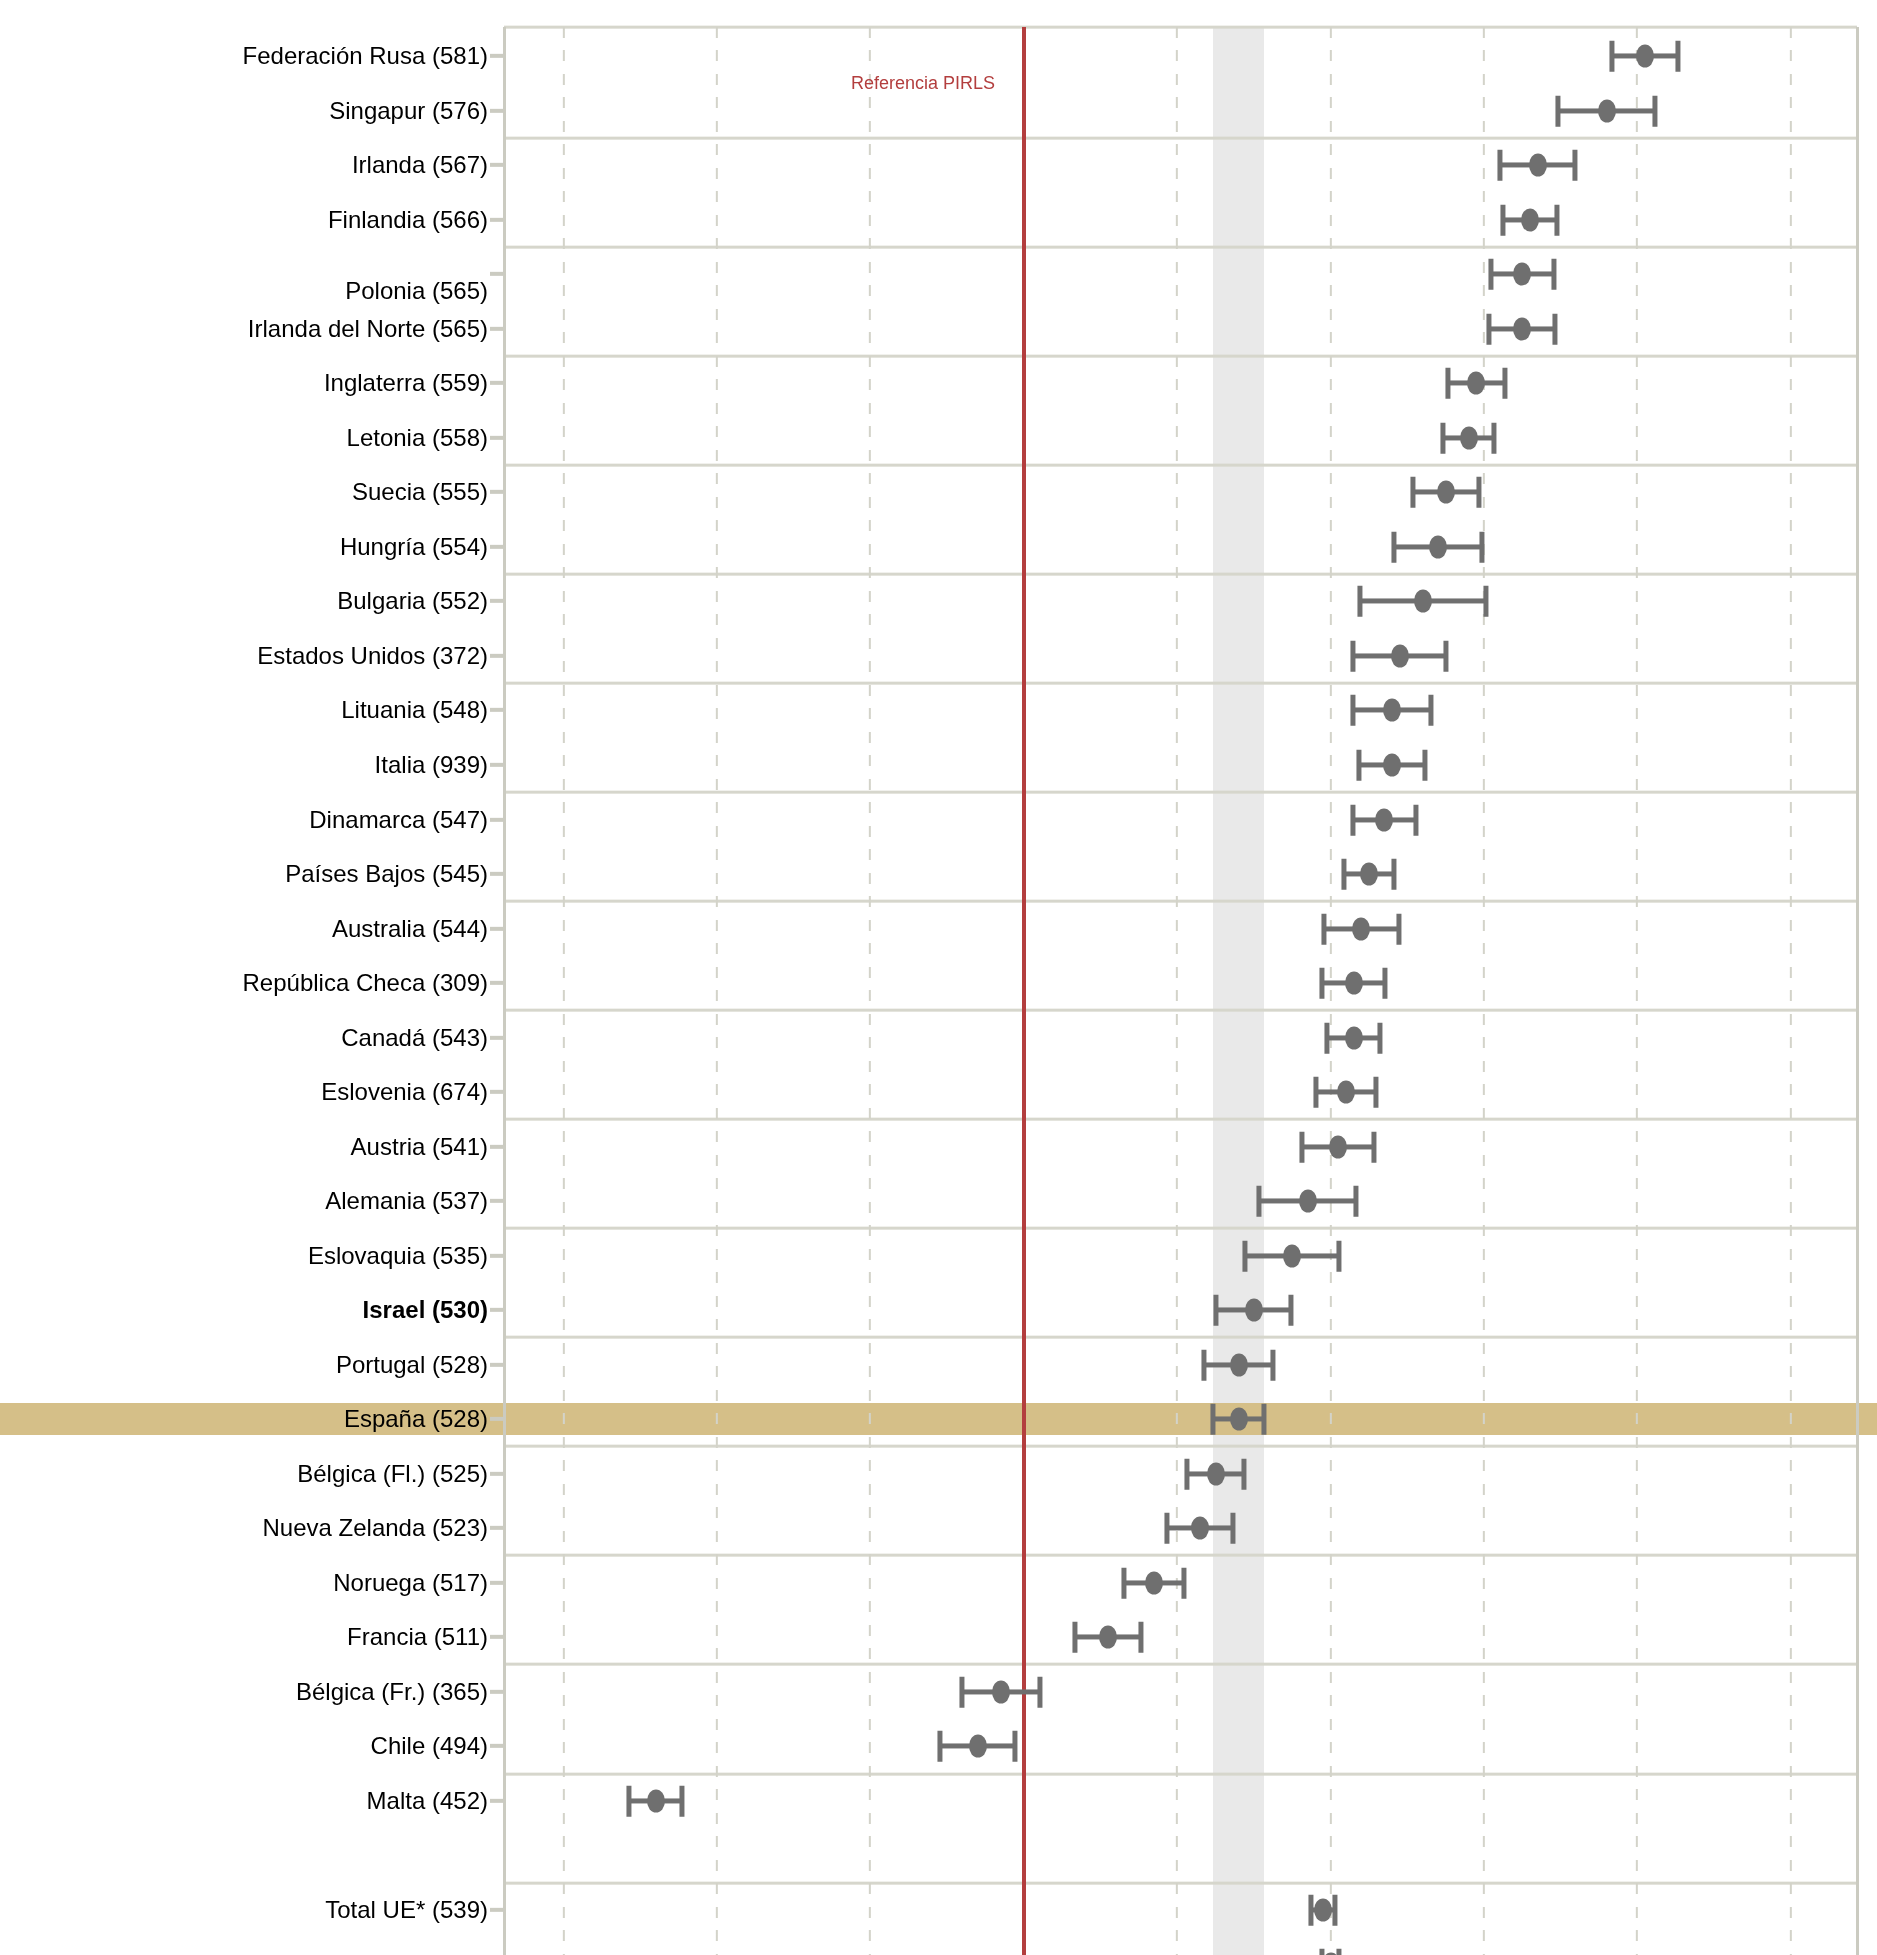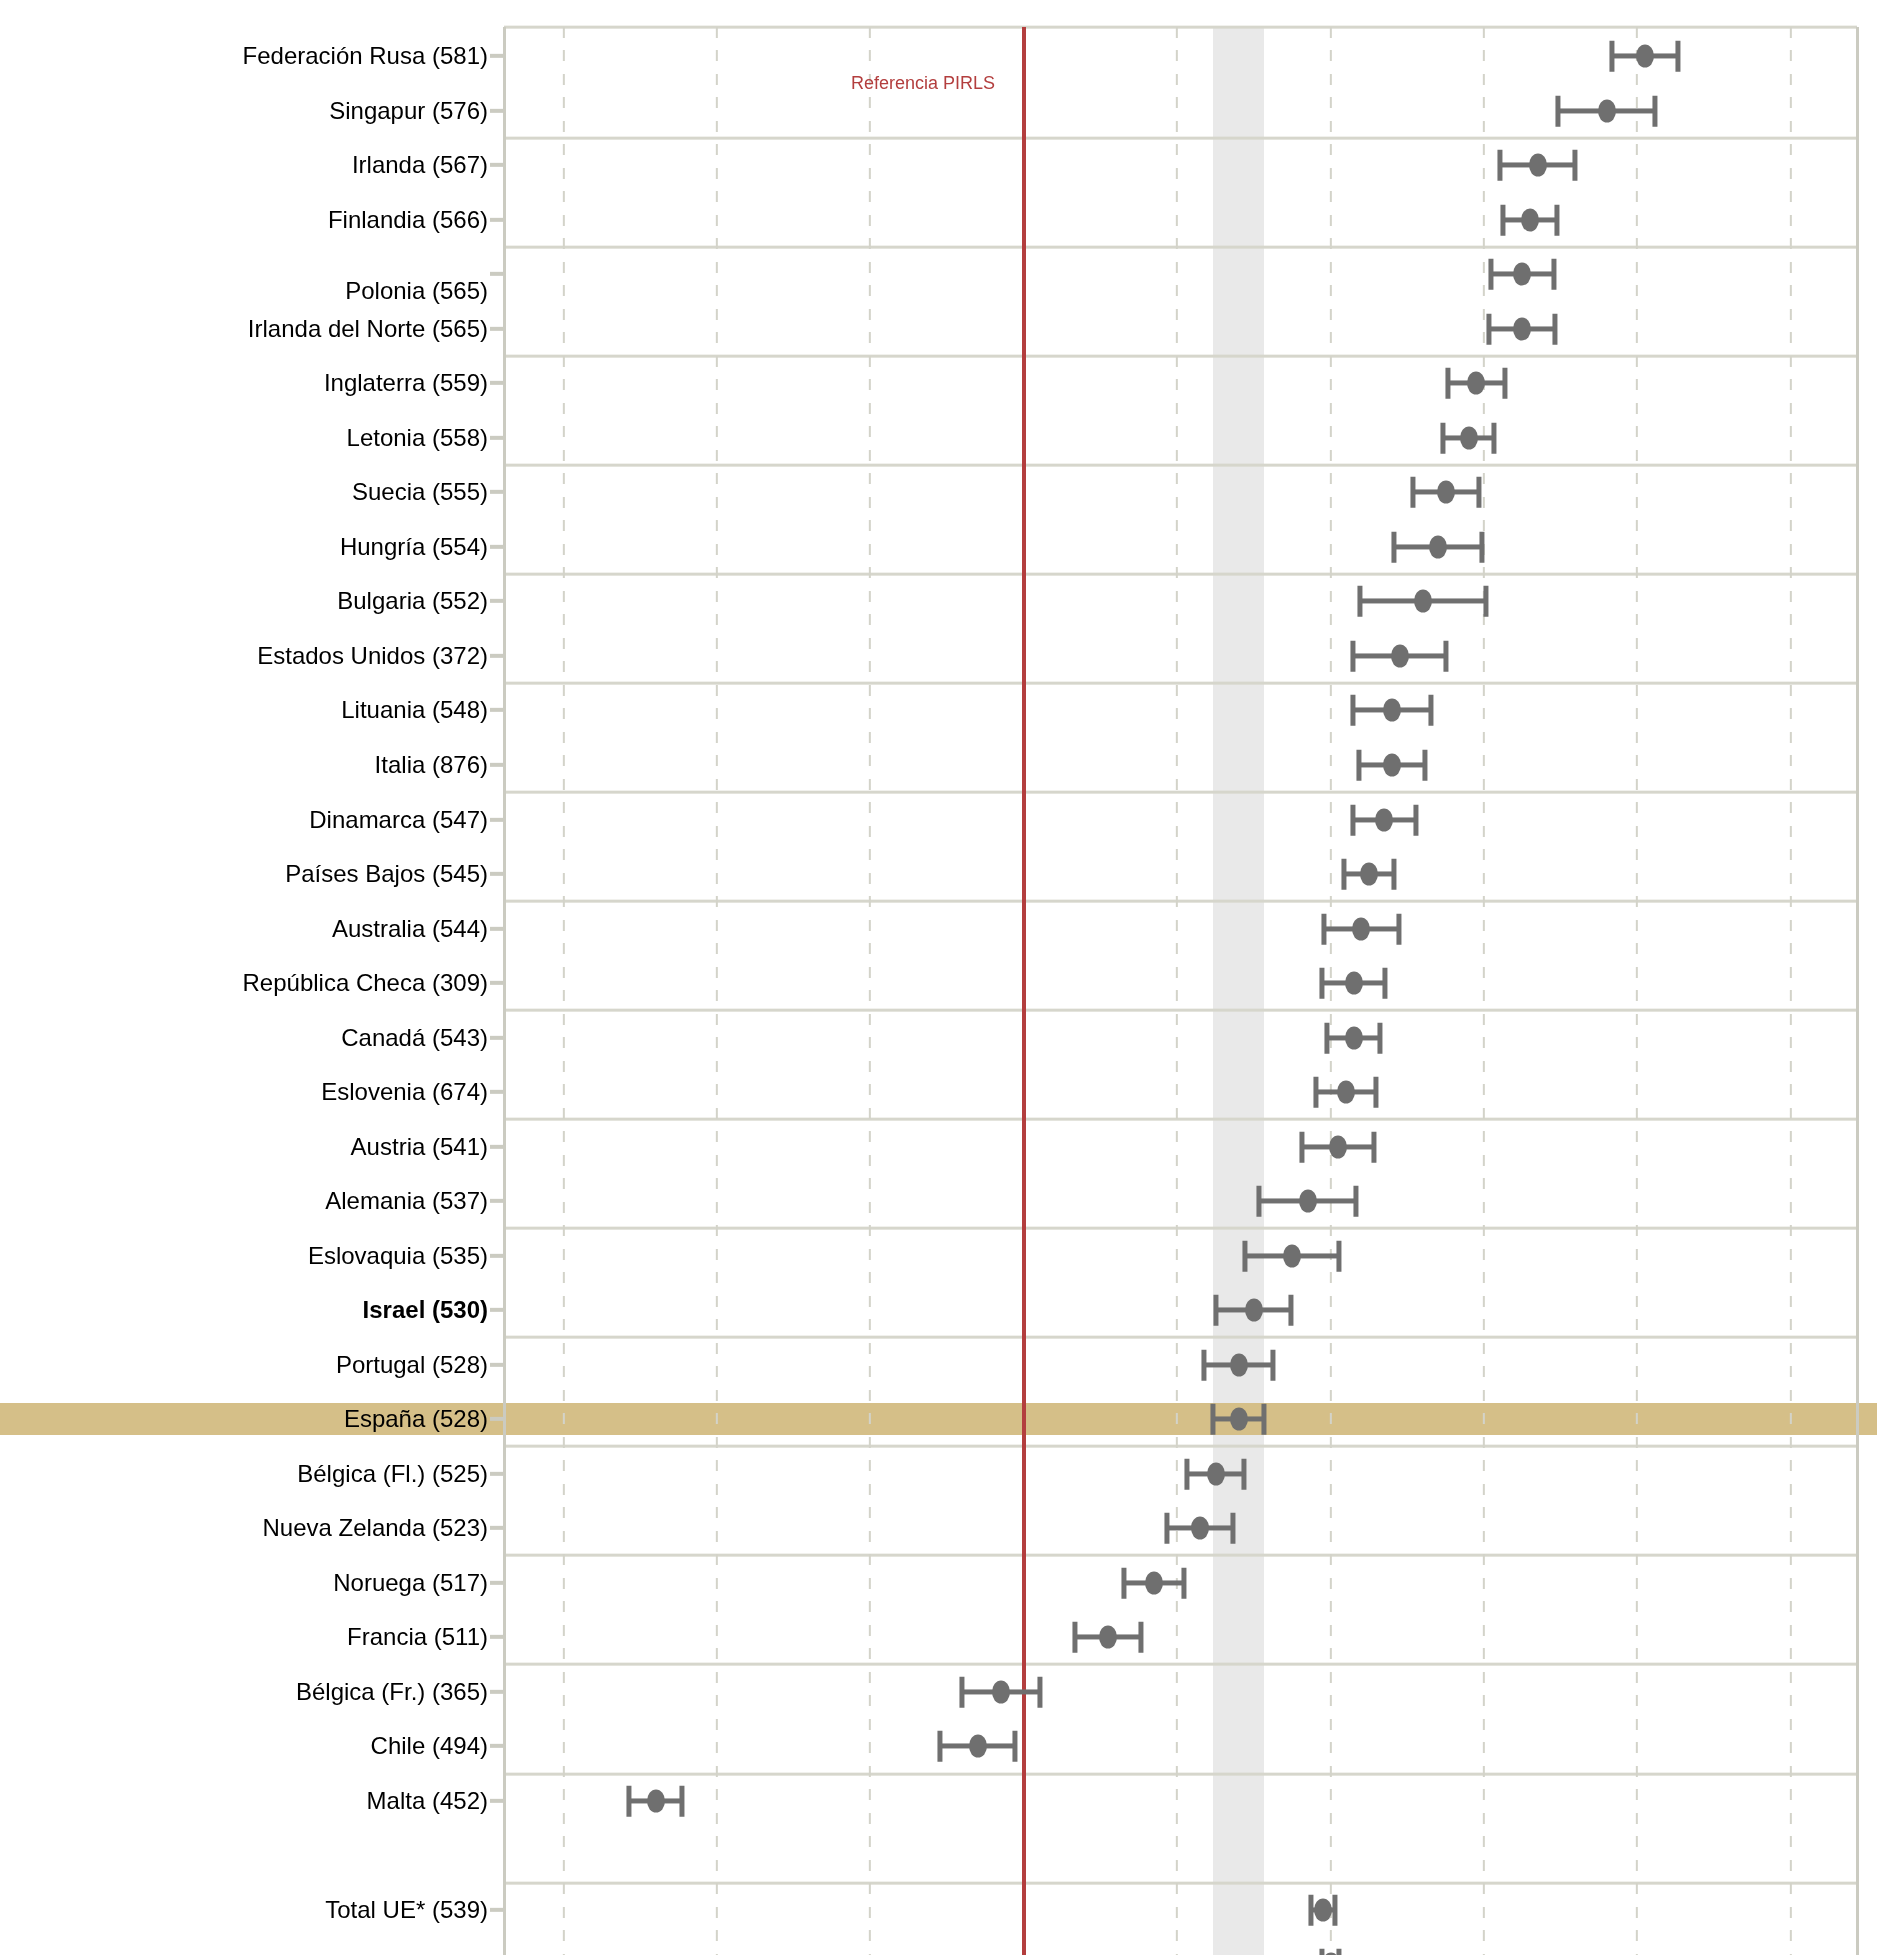--- a/index.html
+++ b/index.html
@@ -195,21 +195,21 @@
         <div class="err-dot" style="left: 1400px; top: 656px; background: rgb(111, 111, 111);"></div>
       </div>
       <div class="row-label" style="top: 710px;">Lituania (548)</div>
       <div class="row-tick" style="left: 490px; top: 710px; background: rgb(203, 203, 193);"></div>
       <div class="abs" style="left: 0px; top: 0px;">
         <div class="err-line" style="left: 1353px; width: 78px; top: 710px; background: rgb(111, 111, 111);"></div>
         <div class="err-cap" style="left: 1353px; top: 710px; background: rgb(111, 111, 111);"></div>
         <div class="err-cap" style="left: 1431px; top: 710px; background: rgb(111, 111, 111);"></div>
         <div class="err-dot" style="left: 1392px; top: 710px; background: rgb(111, 111, 111);"></div>
       </div>
-      <div class="row-label" style="top: 765px;">Italia (876)</div>
+      <div class="row-label" style="top: 765px;">Italia (939)</div>
       <div class="row-tick" style="left: 490px; top: 765px; background: rgb(203, 203, 193);"></div>
       <div class="abs" style="left: 0px; top: 0px;">
         <div class="err-line" style="left: 1359px; width: 66px; top: 765px; background: rgb(111, 111, 111);"></div>
         <div class="err-cap" style="left: 1359px; top: 765px; background: rgb(111, 111, 111);"></div>
         <div class="err-cap" style="left: 1425px; top: 765px; background: rgb(111, 111, 111);"></div>
         <div class="err-dot" style="left: 1392px; top: 765px; background: rgb(111, 111, 111);"></div>
       </div>
       <div class="row-label" style="top: 820px;">Dinamarca (547)</div>
       <div class="row-tick" style="left: 490px; top: 820px; background: rgb(203, 203, 193);"></div>
       <div class="abs" style="left: 0px; top: 0px;">

